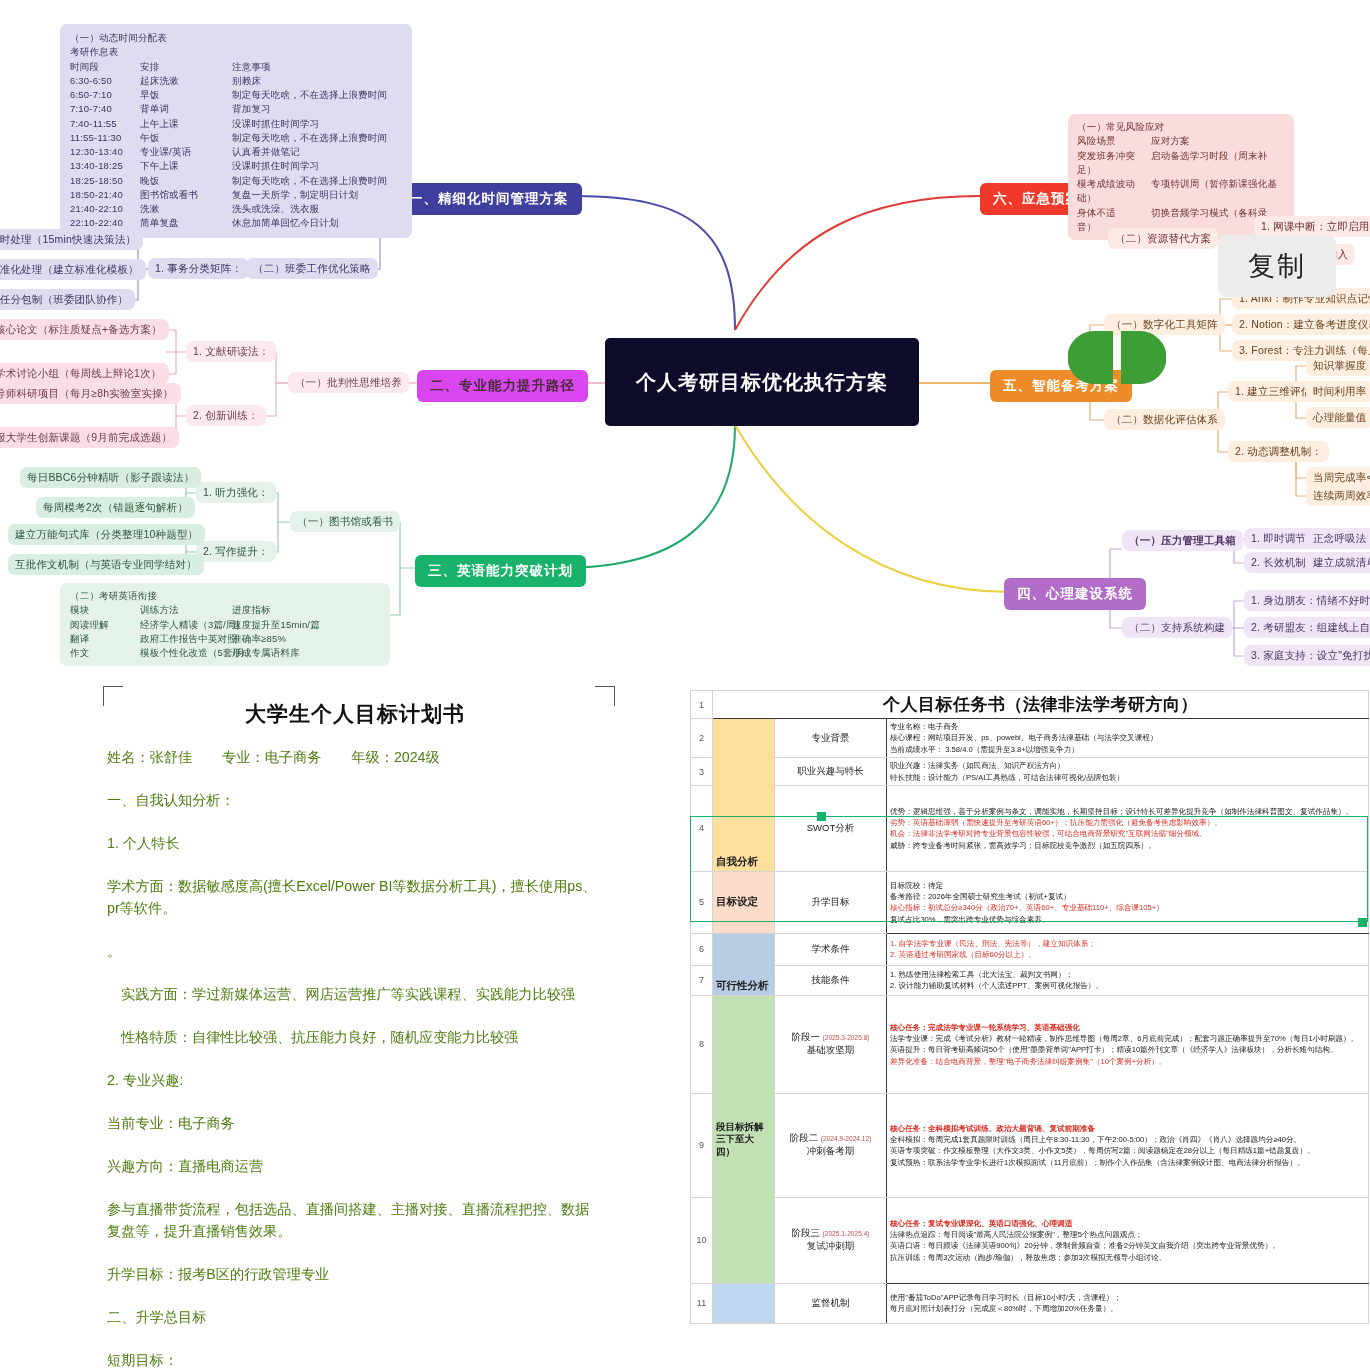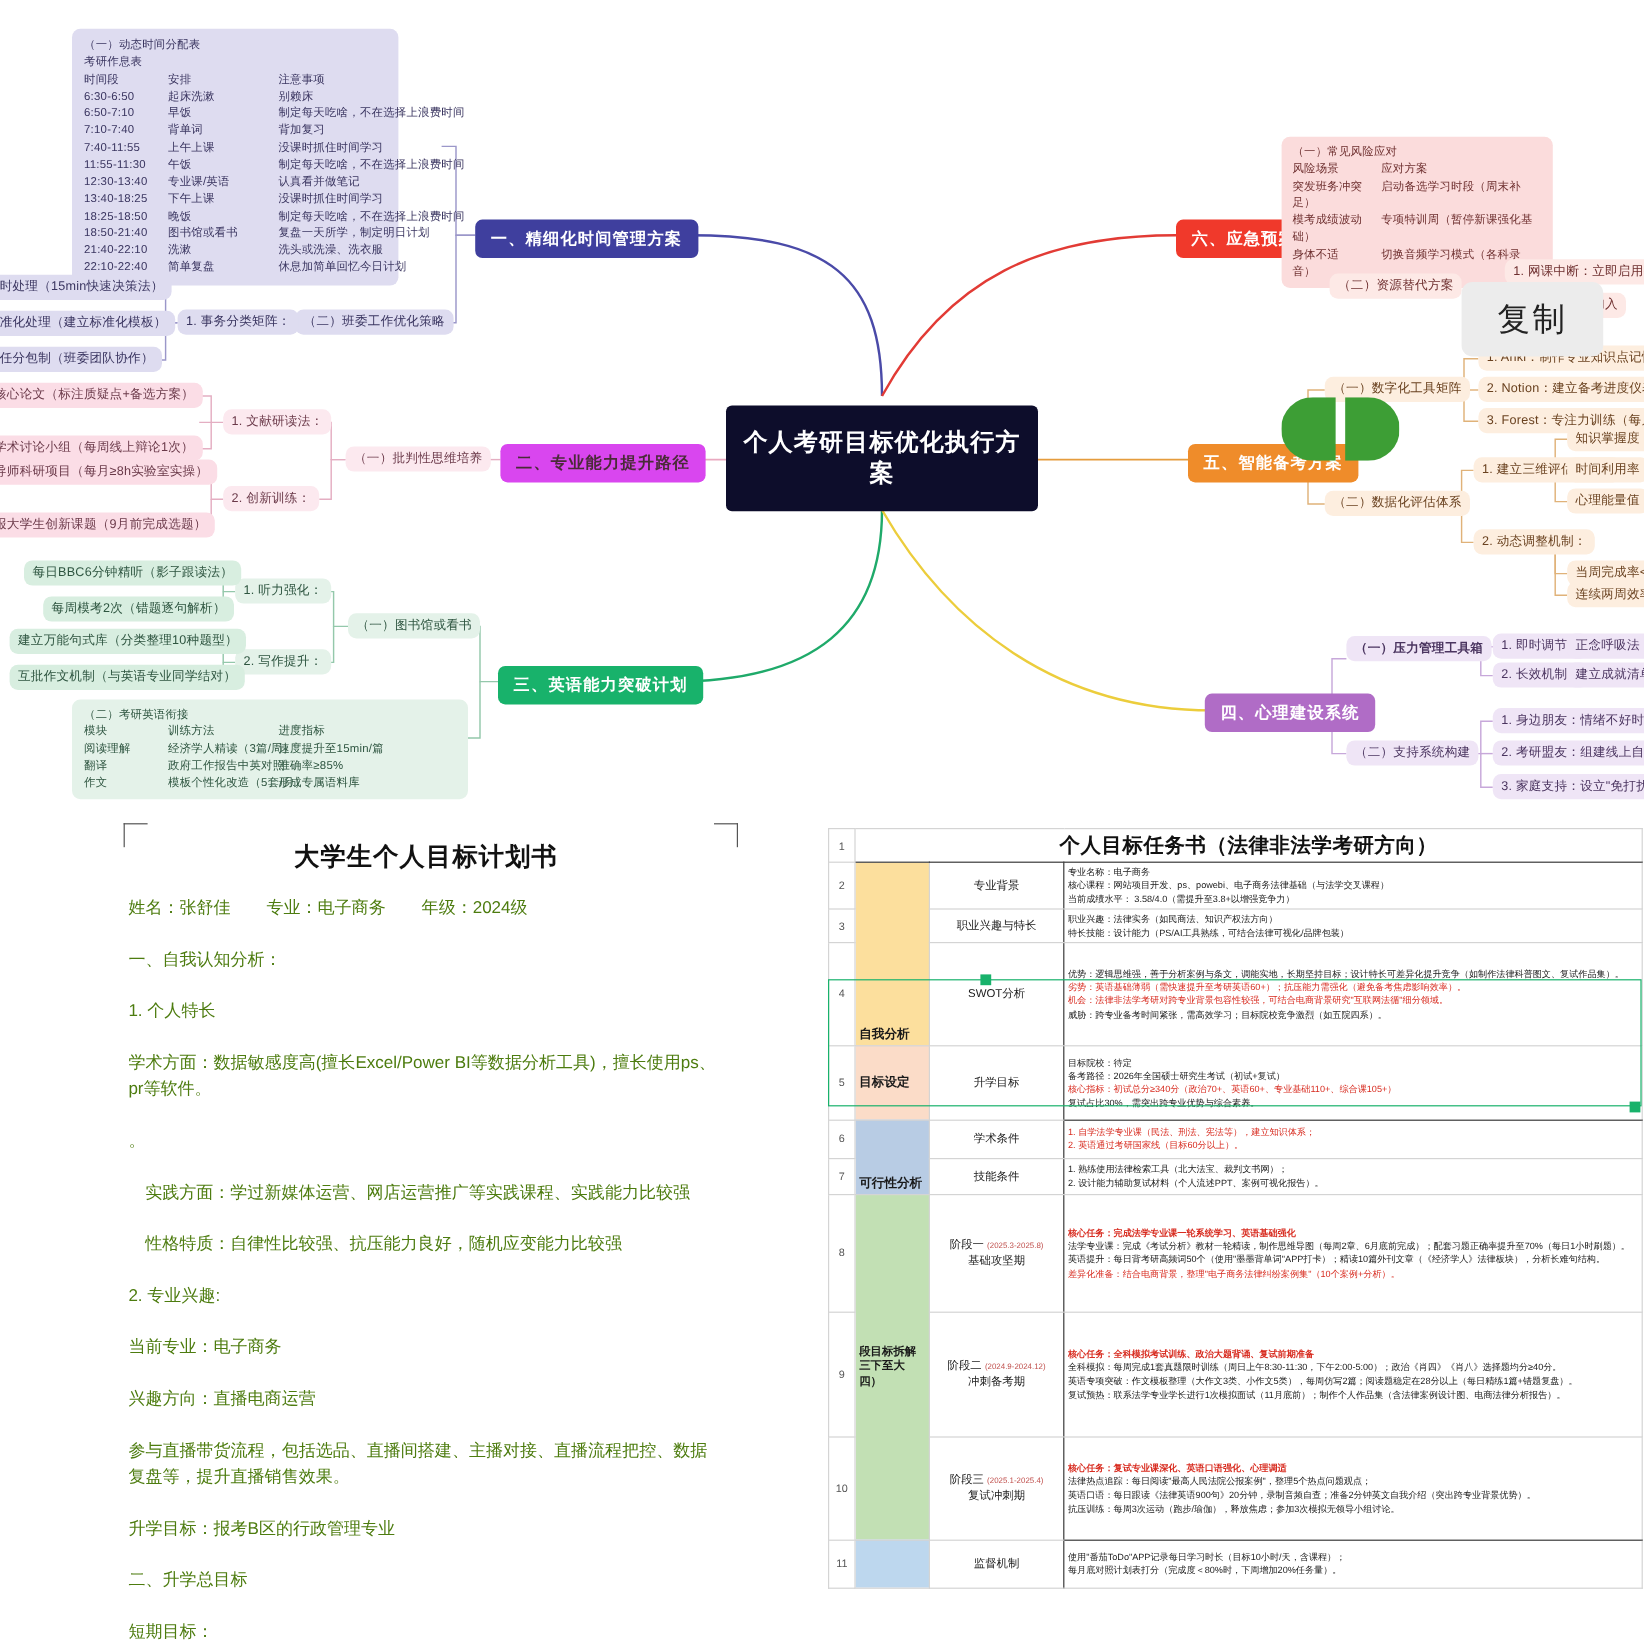--- a/index.html
+++ b/index.html
@@ -174,29 +174,29 @@
     <path d="M1110,592 L1110,628 L1122,628" stroke="#c7a8da" stroke-width="1.2" fill="none"></path>
     <path d="M1224,549 L1234,549 L1234,539 L1244,539" stroke="#c7a8da" stroke-width="1.2" fill="none"></path>
     <path d="M1234,549 L1234,563 L1244,563" stroke="#c7a8da" stroke-width="1.2" fill="none"></path>
     <path d="M1290,539 L1306,539" stroke="#c7a8da" stroke-width="1.2" fill="none"></path>
     <path d="M1290,563 L1306,563" stroke="#c7a8da" stroke-width="1.2" fill="none"></path>
     <path d="M1224,628 L1234,628 L1234,601 L1244,601" stroke="#c7a8da" stroke-width="1.2" fill="none"></path>
     <path d="M1234,628 L1244,628" stroke="#c7a8da" stroke-width="1.2" fill="none"></path>
     <path d="M1234,628 L1234,656 L1244,656" stroke="#c7a8da" stroke-width="1.2" fill="none"></path>
   </svg>
 
-  <div class="central" style="left:605px; top:338px; width:260px; height:88px;">
+  <div class="central" style="left:605px; top:338px; width:314px; height:88px;">
     <span>个人考研目标优化执行方案</span>
   </div>
 
   <div class="branch" style="left:396px; top:183px; background:#3f3f9e;">
     <span>一、精细化时间管理方案</span>
   </div>
 
-  <div class="node b-purple tbl" style="left:60px; top:24px; width:272px; padding:7px 10px;">
+  <div class="node b-purple tbl" style="left:60px; top:24px; width:352px; padding:7px 10px;">
     <span class="r">（一）动态时间分配表</span>
     <span class="r">考研作息表</span>
     <span class="r"><span class="c1">时间段</span><span class="c2">安排</span><span>注意事项</span></span>
     <span class="r"><span class="c1">6:30-6:50</span><span class="c2">起床洗漱</span><span>别赖床</span></span>
     <span class="r"><span class="c1">6:50-7:10</span><span class="c2">早饭</span><span>制定每天吃啥，不在选择上浪费时间</span></span>
     <span class="r"><span class="c1">7:10-7:40</span><span class="c2">背单词</span><span>背加复习</span></span>
     <span class="r"><span class="c1">7:40-11:55</span><span class="c2">上午上课</span><span>没课时抓住时间学习</span></span>
     <span class="r"><span class="c1">11:55-11:30</span><span class="c2">午饭</span><span>制定每天吃啥，不在选择上浪费时间</span></span>
     <span class="r"><span class="c1">12:30-13:40</span><span class="c2">专业课/英语</span><span>认真看并做笔记</span></span>
     <span class="r"><span class="c1">13:40-18:25</span><span class="c2">下午上课</span><span>没课时抓住时间学习</span></span>

